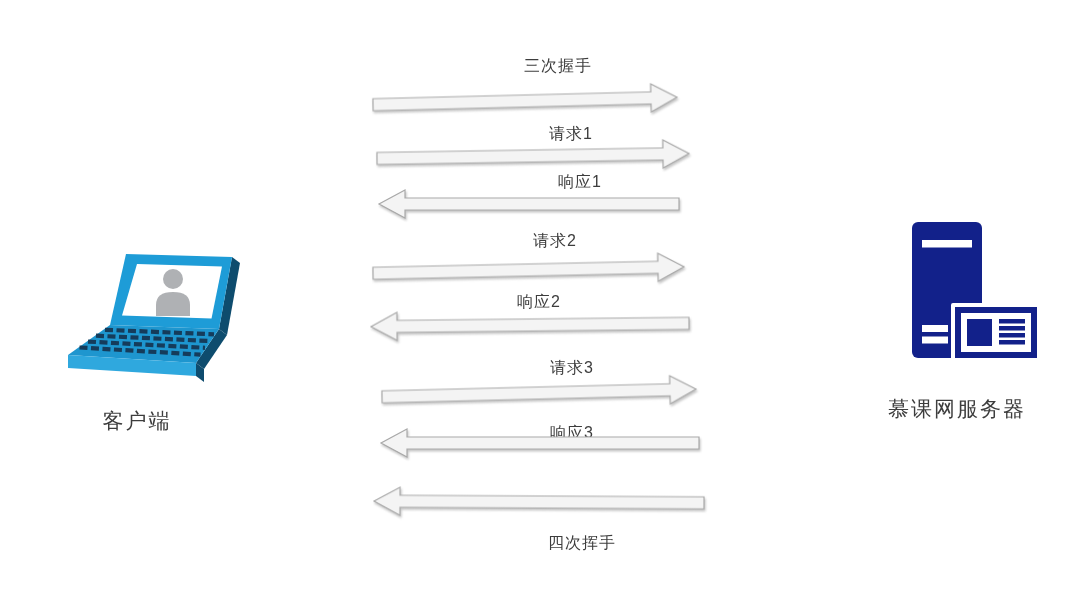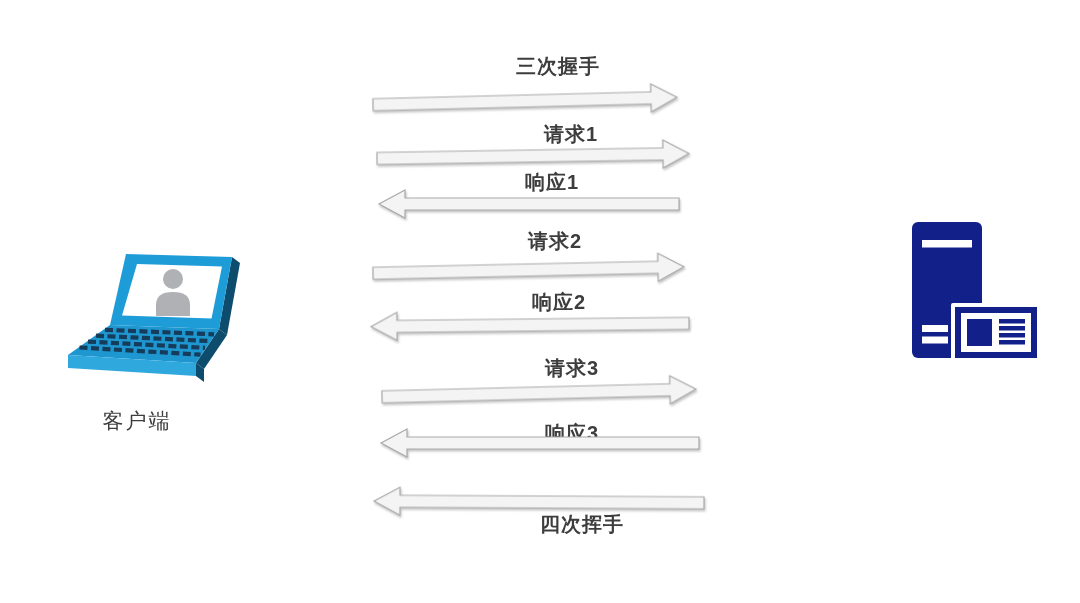--- a/index.html
+++ b/index.html
@@ -2,22 +2,22 @@
 <html style="--text: #3d3d3d; --arrow-fill: #f4f4f4; --arrow-stroke: #a9a9a9; --laptop-blue: #1e9cd7; --laptop-deck: #1e96cf; --laptop-front: #2fa8de; --laptop-dark: #0e4c6e; --laptop-keys: #153c5b; --person-gray: #afb1b4; --server-navy: #12218a;"><head>
 <meta charset="utf-8">
 <style>
   html,body{margin:0;padding:0;background:#fff;}
   .stage{
     position:relative;width:1080px;height:603px;background:#fff;overflow:hidden;
     font-family:"Liberation Sans","DejaVu Sans",sans-serif;
   }
   .msg-label{
     position:absolute;transform:translateX(-50%);
-    font-size:20px;line-height:28px;color:var(--text,#3d3d3d);
-    white-space:nowrap;letter-spacing:1px;font-weight:bold;
+    font-size:16px;line-height:28px;color:var(--text,#3d3d3d);
+    white-space:nowrap;letter-spacing:1px;
   }
   .node-label{
     position:absolute;transform:translateX(-50%);
     font-size:21px;line-height:28px;color:var(--text,#3d3d3d);
     white-space:nowrap;letter-spacing:2px;
   }
   .arrow{
     position:absolute;overflow:visible;
     filter:drop-shadow(1.5px 2px 1px rgba(110,110,110,.4));
   }
@@ -29,26 +29,26 @@
   }
   .icon-svg{position:absolute;overflow:visible;}
 </style>
 </head>
 <body>
 
 <div class="stage">
 
   <div class="msg-label" style="left:558px;top:52px">三次握手</div>
   <div class="msg-label" style="left:571px;top:120px">请求1</div>
-  <div class="msg-label" style="left:552px;top:168px">响应1</div>
+  <div class="msg-label" style="left:580px;top:168px">响应1</div>
   <div class="msg-label" style="left:555px;top:227px">请求2</div>
-  <div class="msg-label" style="left:559px;top:288px">响应2</div>
+  <div class="msg-label" style="left:539px;top:288px">响应2</div>
   <div class="msg-label" style="left:572px;top:354px">请求3</div>
   <div class="msg-label" style="left:572px;top:419px">响应3</div>
-  <div class="msg-label" style="left:582px;top:510px">四次挥手</div>
+  <div class="msg-label" style="left:582px;top:529px">四次挥手</div>
 
   <svg class="arrow" style="left:372px;top:86px;transform:rotate(-1.4deg)" width="306" height="30">
     <path d="M1,9 H279 V1 L305,15 L279,29 V21 H1 Z"></path>
   </svg>
   <svg class="arrow" style="left:376px;top:141px;transform:rotate(-0.9deg)" width="314" height="30">
     <path d="M1,9 H287 V1 L313,15 L287,29 V21 H1 Z"></path>
   </svg>
   <svg class="arrow" style="left:378px;top:189px" width="302" height="30">
     <path d="M301,9 H27 V1 L1,15 L27,29 V21 H301 Z"></path>
   </svg>
@@ -108,14 +108,15 @@
       <rect x="46" y="88" width="89" height="59" rx="2" fill="#ffffff"></rect>
       <rect x="50" y="92" width="82" height="51" style="fill:var(--server-navy,#12218a)"></rect>
       <rect x="56" y="98" width="70" height="39" fill="#ffffff"></rect>
       <rect x="62" y="104" width="25" height="27" style="fill:var(--server-navy,#12218a)"></rect>
       <rect x="94" y="104" width="26" height="4.5" style="fill:var(--server-navy,#12218a)"></rect>
       <rect x="94" y="111" width="26" height="4.5" style="fill:var(--server-navy,#12218a)"></rect>
       <rect x="94" y="118" width="26" height="4.5" style="fill:var(--server-navy,#12218a)"></rect>
       <rect x="94" y="125" width="26" height="4.5" style="fill:var(--server-navy,#12218a)"></rect>
     </g>
   </svg>
+  <div class="node-label" style="left:957px;top:395px">慕课网服务器</div>
 
 </div>
 
 </body></html>

